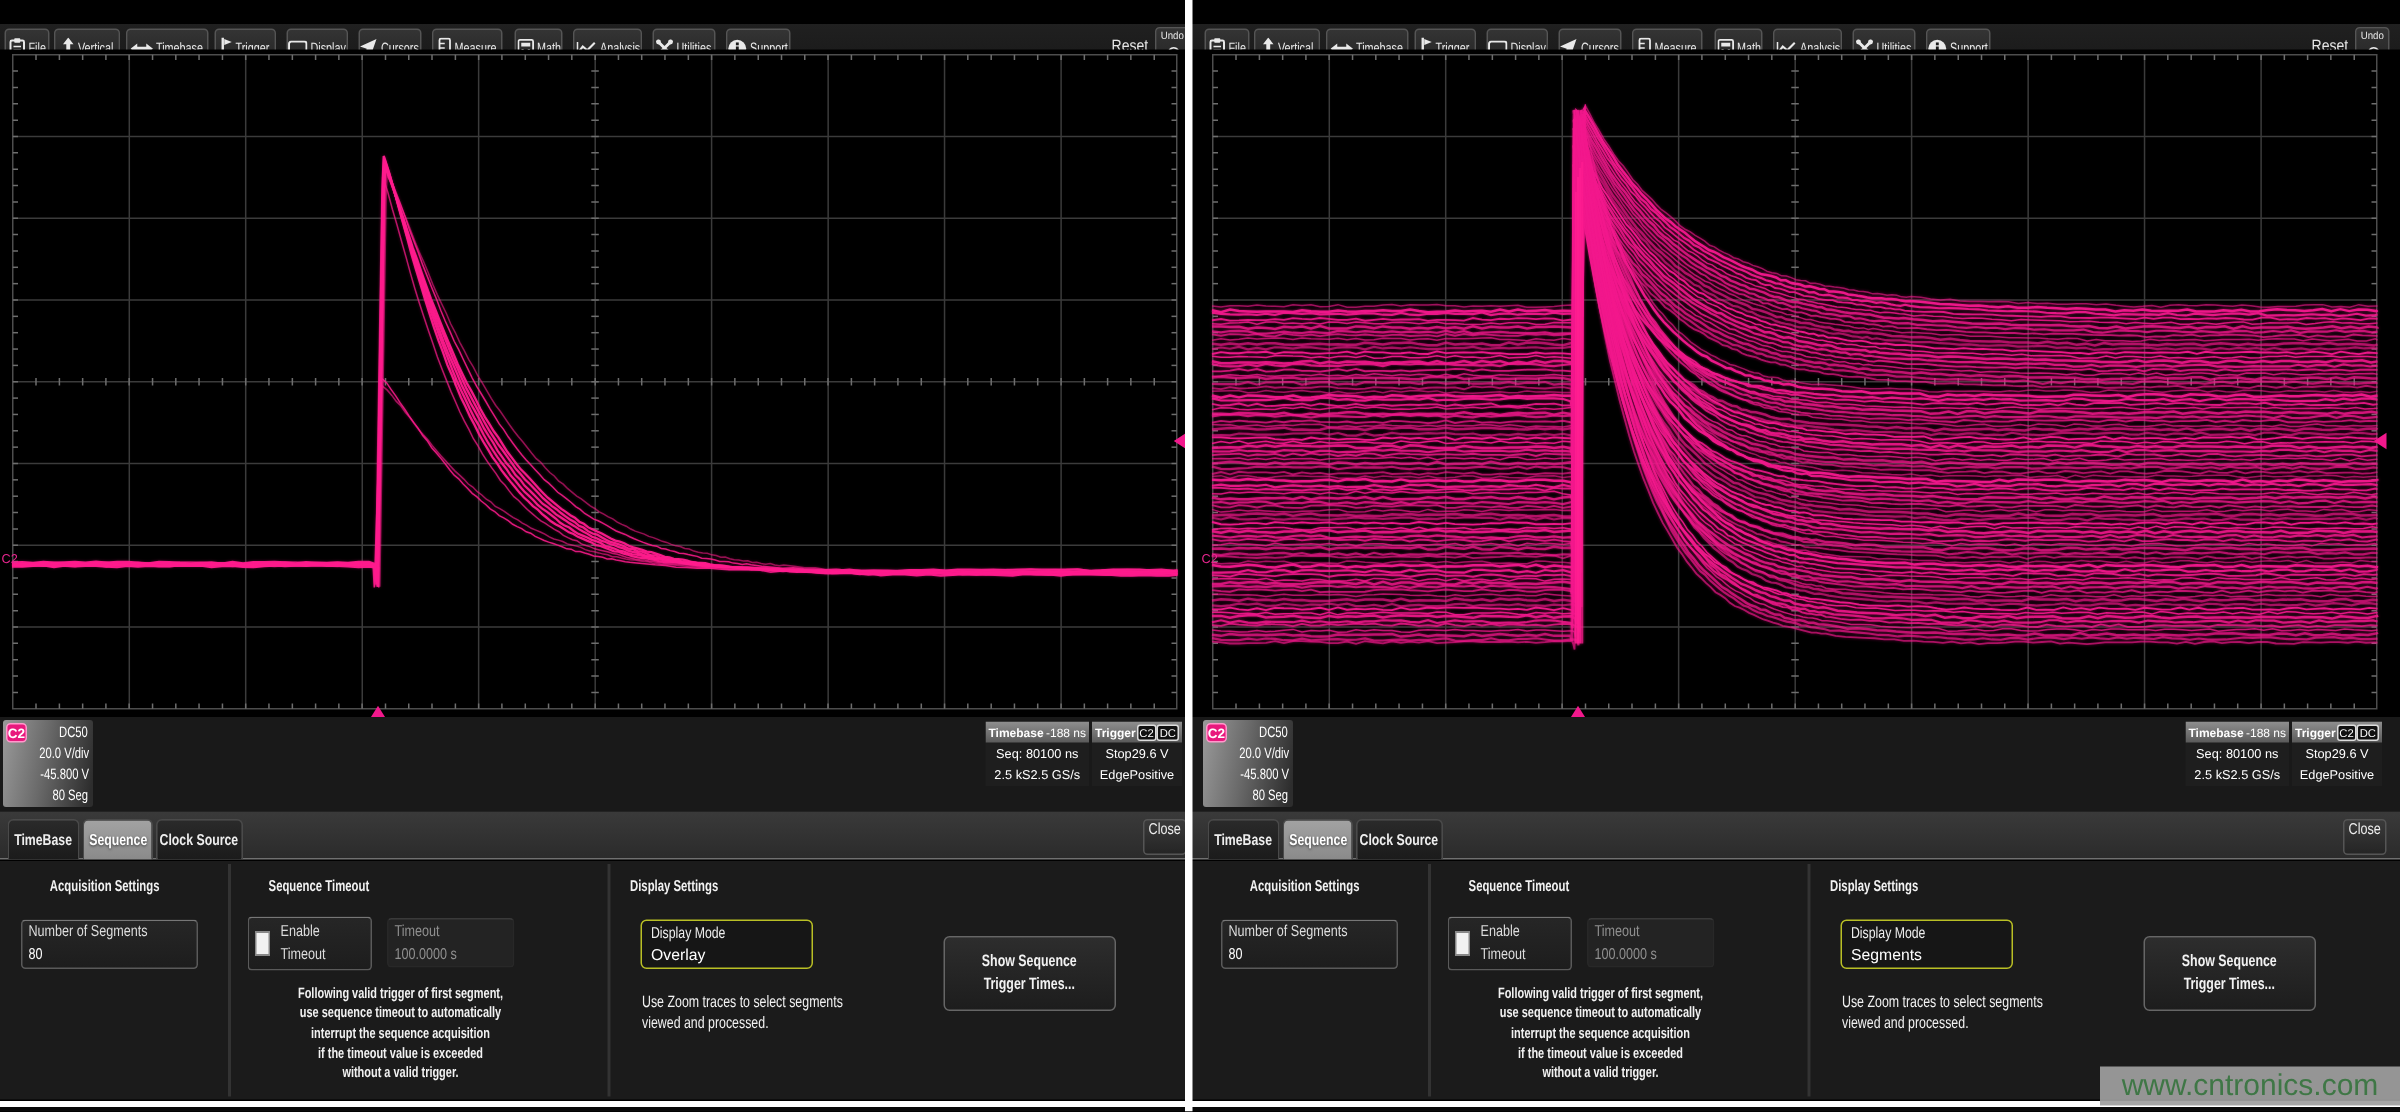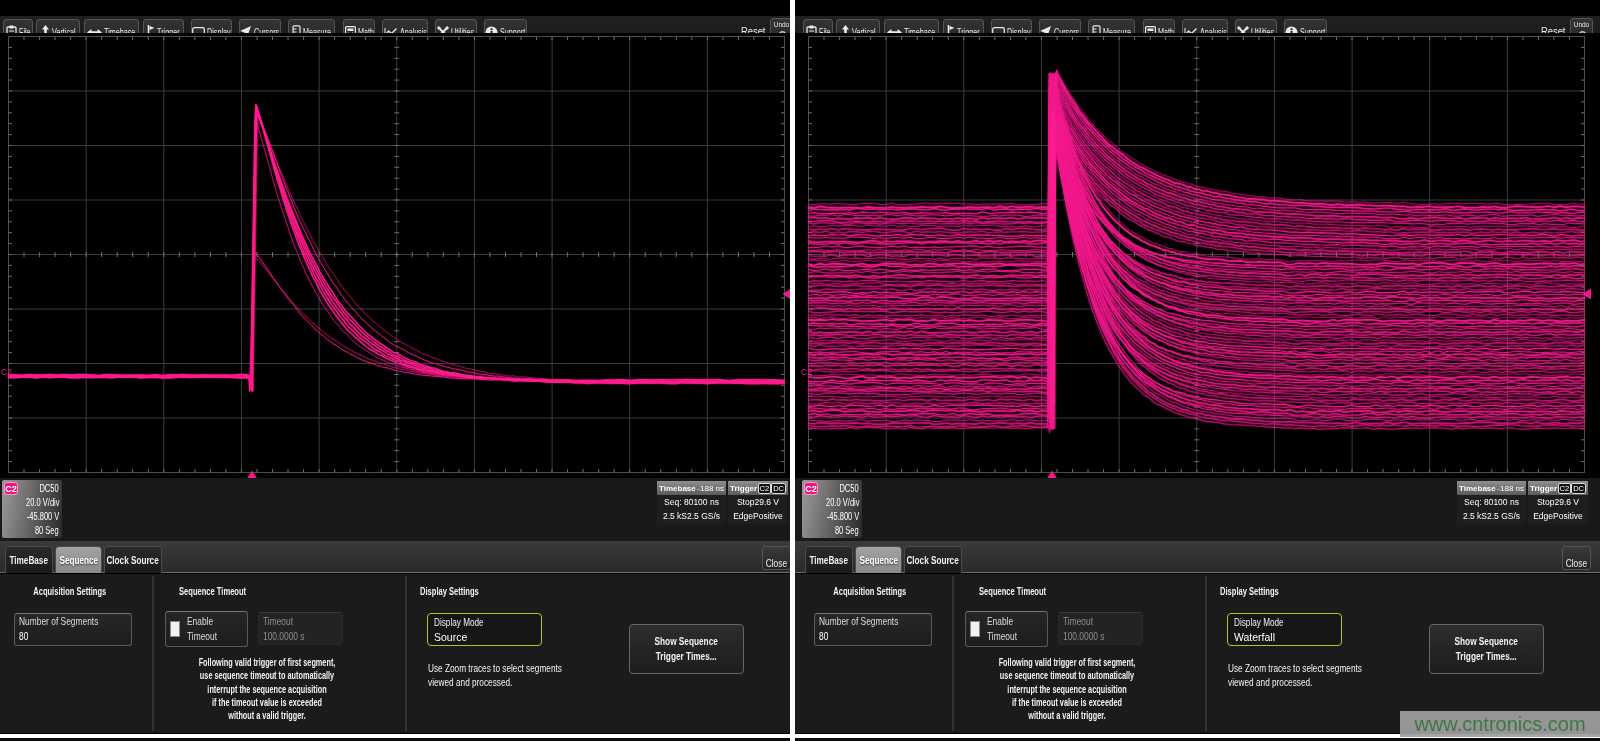--- a/index.html
+++ b/index.html
@@ -20,21 +20,21 @@
 .c2badge{position:absolute;left:2px;top:2px;width:14px;height:13px;background:#e8197d;border:1px solid #f9c;border-radius:3px;color:#fff;font-size:9px;font-weight:bold;text-align:center;line-height:12px}
 .infobox{position:absolute;top:481px;height:43px;background:#1e1e1e;color:#fff;font-size:10px;overflow:hidden}
 .infobox .hdr{height:14px;background:linear-gradient(#8f8f8f,#5a5a5a);display:flex;justify-content:space-between;align-items:center;padding:0 2px;font-weight:bold;white-space:nowrap;font-size:8px}
 .infobox .hdr .val{font-weight:normal}
 .infobox .row{display:flex;justify-content:center;padding:0 2px;height:14px;align-items:center;white-space:nowrap;font-size:8.5px}
 .badge{display:inline-block;border:1px solid #ddd;border-radius:2px;background:#111;font-size:7.5px;font-weight:normal;padding:0 1px;line-height:9px}
 .tabbar{position:absolute;left:0;top:541px;width:800px;height:32px;background:linear-gradient(#3a3a3a,#2b2b2b);border-bottom:1px solid #707070}
 .tab{position:absolute;top:546px;height:27px;background:linear-gradient(#2a2a2a,#1b1b1b);border:1px solid #4a4a4a;border-bottom:none;border-radius:4px 4px 0 0;color:#eee;font-size:10.5px;font-weight:bold;display:flex;align-items:center;justify-content:center;white-space:nowrap}
 .tab span{display:inline-block;transform:scaleX(0.78)}
 .tab.active{background:linear-gradient(#a2a2a2,#8a8a8a);color:#fff;text-shadow:0 1px 2px #333}
-.closebtn{position:absolute;top:546px;height:24px;background:linear-gradient(#3a3a3a,#252525);border:1px solid #555;border-radius:3px;color:#eee;font-size:10.5px;display:flex;align-items:flex-end;justify-content:center}
+.closebtn{position:absolute;top:546px;height:24px;background:linear-gradient(#3a3a3a,#252525);border:1px solid #555;border-radius:3px;color:#eee;font-size:10.5px;display:flex;align-items:flex-start;justify-content:center}
 .closebtn span{display:inline-block;transform:scaleX(0.8)}
 .dialog{position:absolute;left:0;top:574px;width:800px;height:159px;background:#1b1b1b}
 .vsep{position:absolute;top:576px;width:2px;height:155px;background:#333}
 .heading{position:absolute;color:#f2f2f2;font-size:10.5px;font-weight:bold;white-space:nowrap}
 .heading span{display:inline-block;transform:scaleX(0.72)}
 .heading.hl span{transform-origin:left center}
 .ctl{position:absolute;background:linear-gradient(#262626,#1d1d1d);border:1px solid #5a5a5a;border-top-color:#777;border-radius:3px;color:#ddd;font-size:10.5px}
 .ctl .tx{transform:scaleX(0.8);transform-origin:left center}
 .para{position:absolute;color:#f2f2f2;font-size:10px;font-weight:bold;text-align:center;line-height:13.3px;white-space:nowrap;transform:scaleX(0.73);transform-origin:center top}
 .note{position:absolute;color:#f2f2f2;font-size:11px;line-height:14px;white-space:nowrap;transform:scaleX(0.75);transform-origin:left top}
@@ -515,21 +515,21 @@
       <div class="tx" style="position:absolute;left:21px;top:18px">Timeout</div>
     </div>
     <div class="ctl" style="left:258px;top:612px;width:85px;height:33px;background:#232323;border-color:#282828;border-top-color:#3a3a3a;color:#8f8f8f">
       <div class="tx" style="position:absolute;left:4px;top:2px">Timeout</div>
       <div class="tx" style="position:absolute;left:4px;top:17px">100.0000 s</div>
     </div>
     <div class="para" style="left:154px;width:226px;top:656px">Following valid trigger of first segment,<br>use sequence timeout to automatically<br>interrupt the sequence acquisition<br>if the timeout value is exceeded<br>without a valid trigger.</div>
     <div class="heading hl" style="left:420px;top:585px"><span>Display Settings</span></div>
     <div class="combo" style="left:427px;top:613px;width:115px;height:33px">
       <div class="tx" style="position:absolute;left:6px;top:2px">Display Mode</div>
-      <div style="position:absolute;left:6px;top:17px;color:#fff">Source</div>
+      <div style="position:absolute;left:6px;top:17px;color:#fff">Overlay</div>
     </div>
     <div class="note" style="left:428px;top:661px">Use Zoom traces to select segments<br>viewed and processed.</div>
     <div class="bigbtn" style="left:629px;top:624px;width:115px;height:50px">
       <span>Show Sequence<br>Trigger Times...</span>
     </div>
   </div>
 <div class="panel" style="left:800px">
     <div class="menubar">
       <div class="mbtn" style="left:3px;width:30px">
         <svg width="11" height="14" viewBox="0 0 11 14">
@@ -1070,21 +1070,21 @@
       <div class="tx" style="position:absolute;left:21px;top:18px">Timeout</div>
     </div>
     <div class="ctl" style="left:258px;top:612px;width:85px;height:33px;background:#232323;border-color:#282828;border-top-color:#3a3a3a;color:#8f8f8f">
       <div class="tx" style="position:absolute;left:4px;top:2px">Timeout</div>
       <div class="tx" style="position:absolute;left:4px;top:17px">100.0000 s</div>
     </div>
     <div class="para" style="left:154px;width:226px;top:656px">Following valid trigger of first segment,<br>use sequence timeout to automatically<br>interrupt the sequence acquisition<br>if the timeout value is exceeded<br>without a valid trigger.</div>
     <div class="heading hl" style="left:420px;top:585px"><span>Display Settings</span></div>
     <div class="combo" style="left:427px;top:613px;width:115px;height:33px">
       <div class="tx" style="position:absolute;left:6px;top:2px">Display Mode</div>
-      <div style="position:absolute;left:6px;top:17px;color:#fff">Waterfall</div>
+      <div style="position:absolute;left:6px;top:17px;color:#fff">Segments</div>
     </div>
     <div class="note" style="left:428px;top:661px">Use Zoom traces to select segments<br>viewed and processed.</div>
     <div class="bigbtn" style="left:629px;top:624px;width:115px;height:50px">
       <span>Show Sequence<br>Trigger Times...</span>
     </div>
   </div>
 <div class="divider"></div>
 <div class="botline"></div>
 <div class="botblack"></div>
 <div class="watermark">

